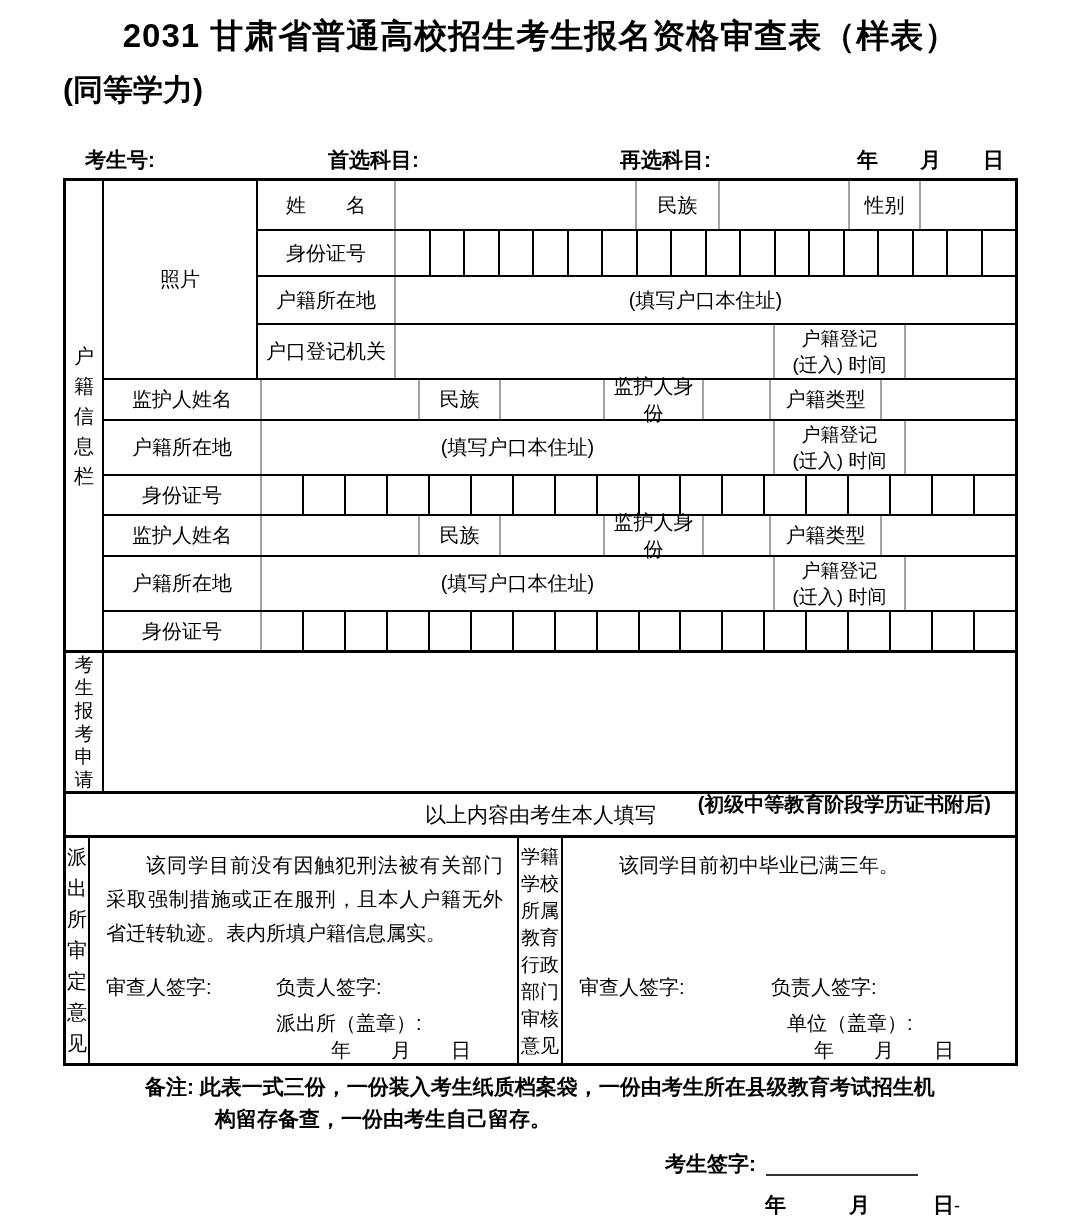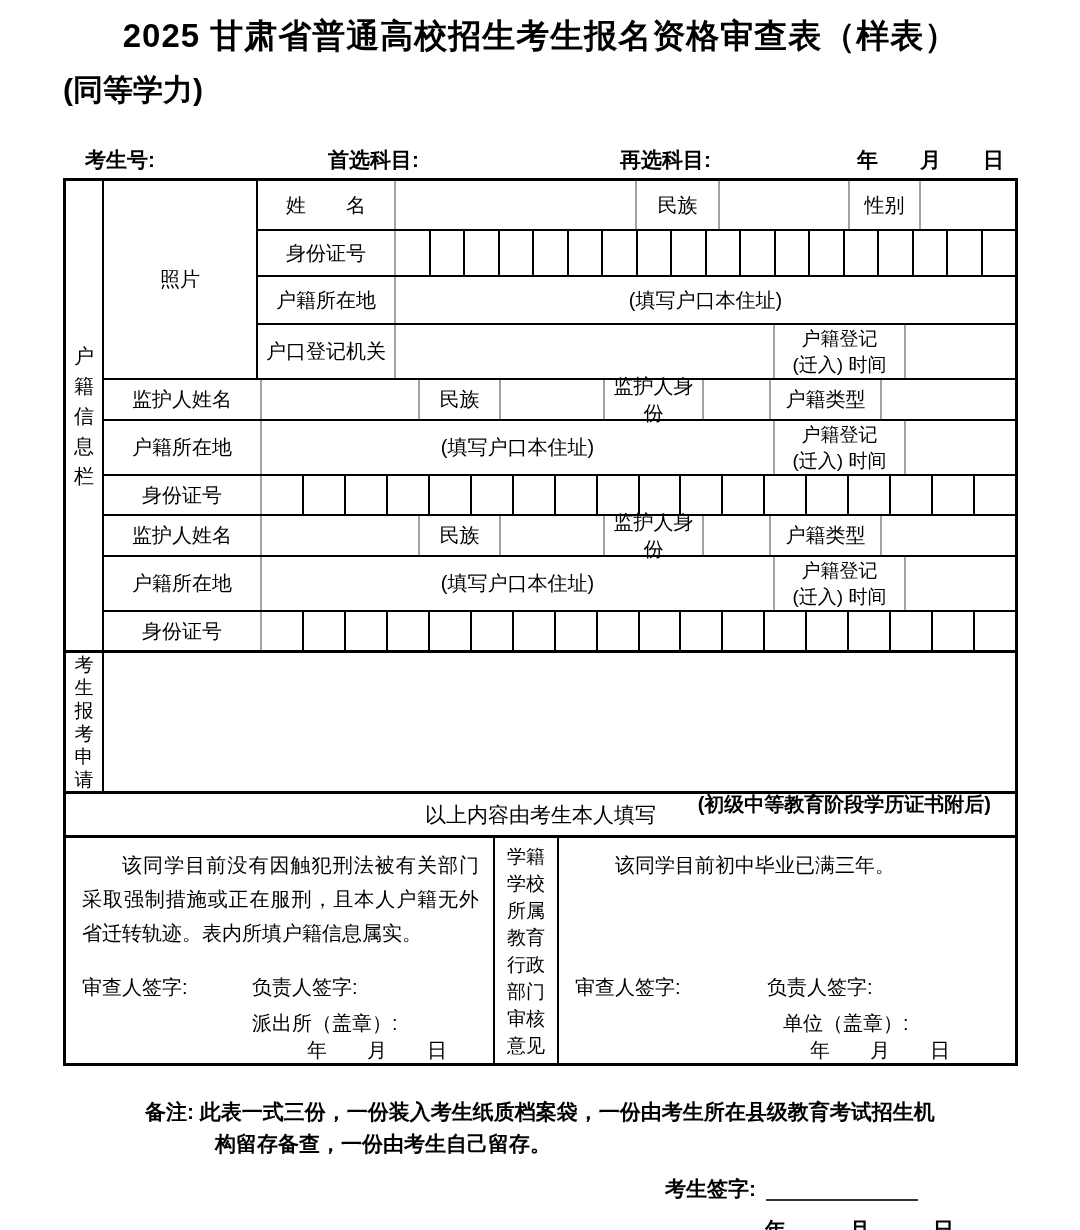--- a/index.html
+++ b/index.html
@@ -65,32 +65,32 @@
   .stmt { text-indent:2em; line-height:34px; min-height:102px; text-align:justify; }
   .sigrow { display:flex; margin-top:24px; }
   .sigc1 { width:170px; }
   .dbox.right .sigc1 { width:192px; }
   .sigrow2 { margin-left:170px; margin-top:9px; }
   .dbox.right .sigrow2 { margin-left:208px; }
   .daterow { margin-top:auto; margin-left:175px; width:240px; text-align:center; }
   .dbox.right .daterow { margin-left:185px; }
 
   
-  .footnote { margin-top:30px; margin-left:82px; width:800px; font-size:21px; font-weight:bold; line-height:32px; padding-left:70px; text-indent:-70px; }
+  .footnote { margin-top:5px; margin-left:82px; width:800px; font-size:21px; font-weight:bold; line-height:32px; padding-left:70px; text-indent:-70px; }
   .sigline { margin-top:15px; margin-left:602px; font-size:21px; font-weight:bold; display:flex; align-items:center; }
   .sigunderline { display:inline-block; width:152px; border-bottom:2px solid #333; margin-left:10px; height:24px; }
   .footdate { margin-top:13px; margin-left:702px; font-size:21px; font-weight:bold; }
   .footdate .dash { font-weight:normal; font-size:18px; }
 </style>
 </head>
 <body>
 
 <div class="page">
 
-  <div class="title">2025 甘肃省普通高校招生考生报名资格审查表（样表）</div>
+  <div class="title">2031 甘肃省普通高校招生考生报名资格审查表（样表）</div>
   <div class="subtitle">(同等学力)</div>
 
   <div class="topline">
     <span class="t1">考生号:</span>
     <span class="t2">首选科目:</span>
     <span class="t3">再选科目:</span>
     <span class="t4">年　　月　　日</span>
   </div>
 
   <div class="tbl">
@@ -243,20 +243,23 @@
     <div class="sec secB bt3">
       <div class="side">
         <span class="vtext lh23">考生报考申请</span>
       </div>
       <div class="appcontent">(初级中等教育阶段学历证书附后)</div>
     </div>
 
     <div class="fillnotice">以上内容由考生本人填写</div>
 
     <div class="sec secD bt3">
+      <div class="side">
+        <span class="vtext lh31">派出所审定意见</span>
+      </div>
       <div class="dbox left">
         <div class="stmt">该同学目前没有因触犯刑法被有关部门采取强制措施或正在服刑，且本人户籍无外省迁转轨迹。表内所填户籍信息属实。</div>
         <div class="sigrow">
           <span class="sigc1">审查人签字:</span>
           <span>负责人签字:</span>
         </div>
         <div class="sigrow2">派出所（盖章）:</div>
         <div class="daterow">年　　月　　日</div>
       </div>
       <div class="midcol">

